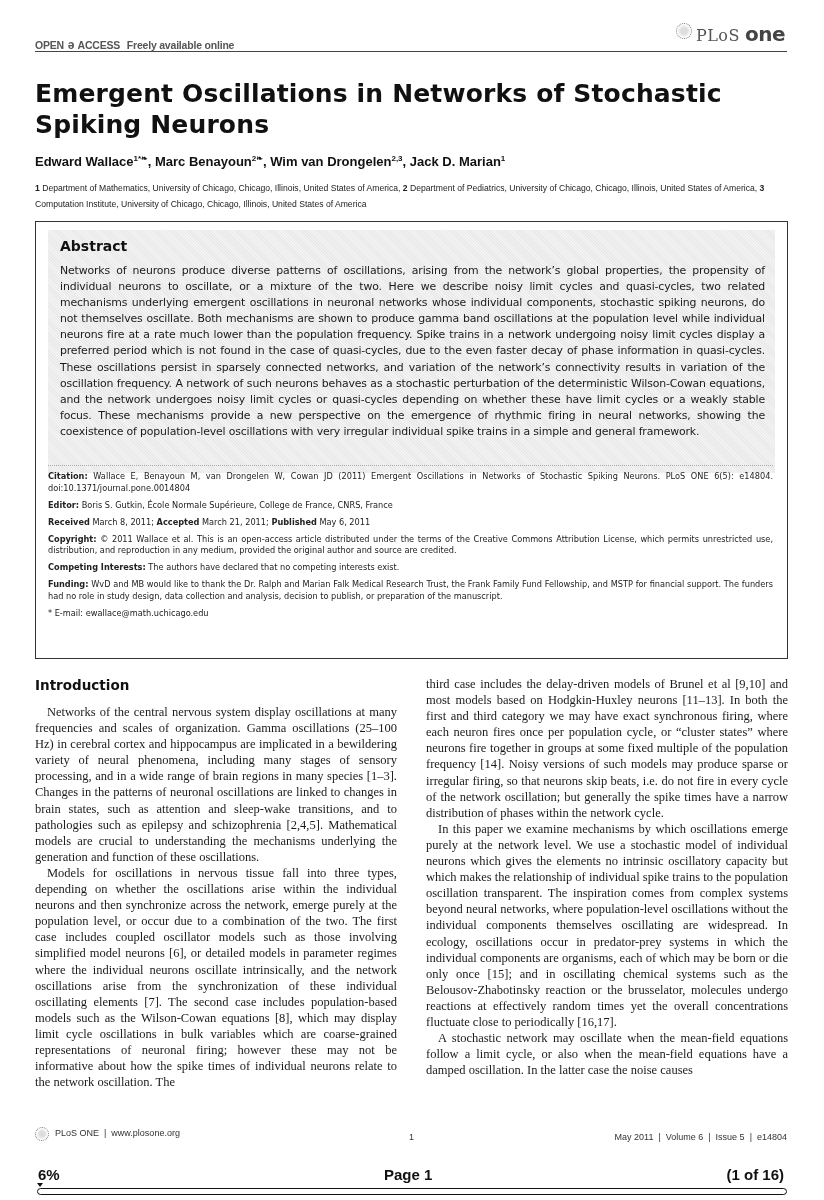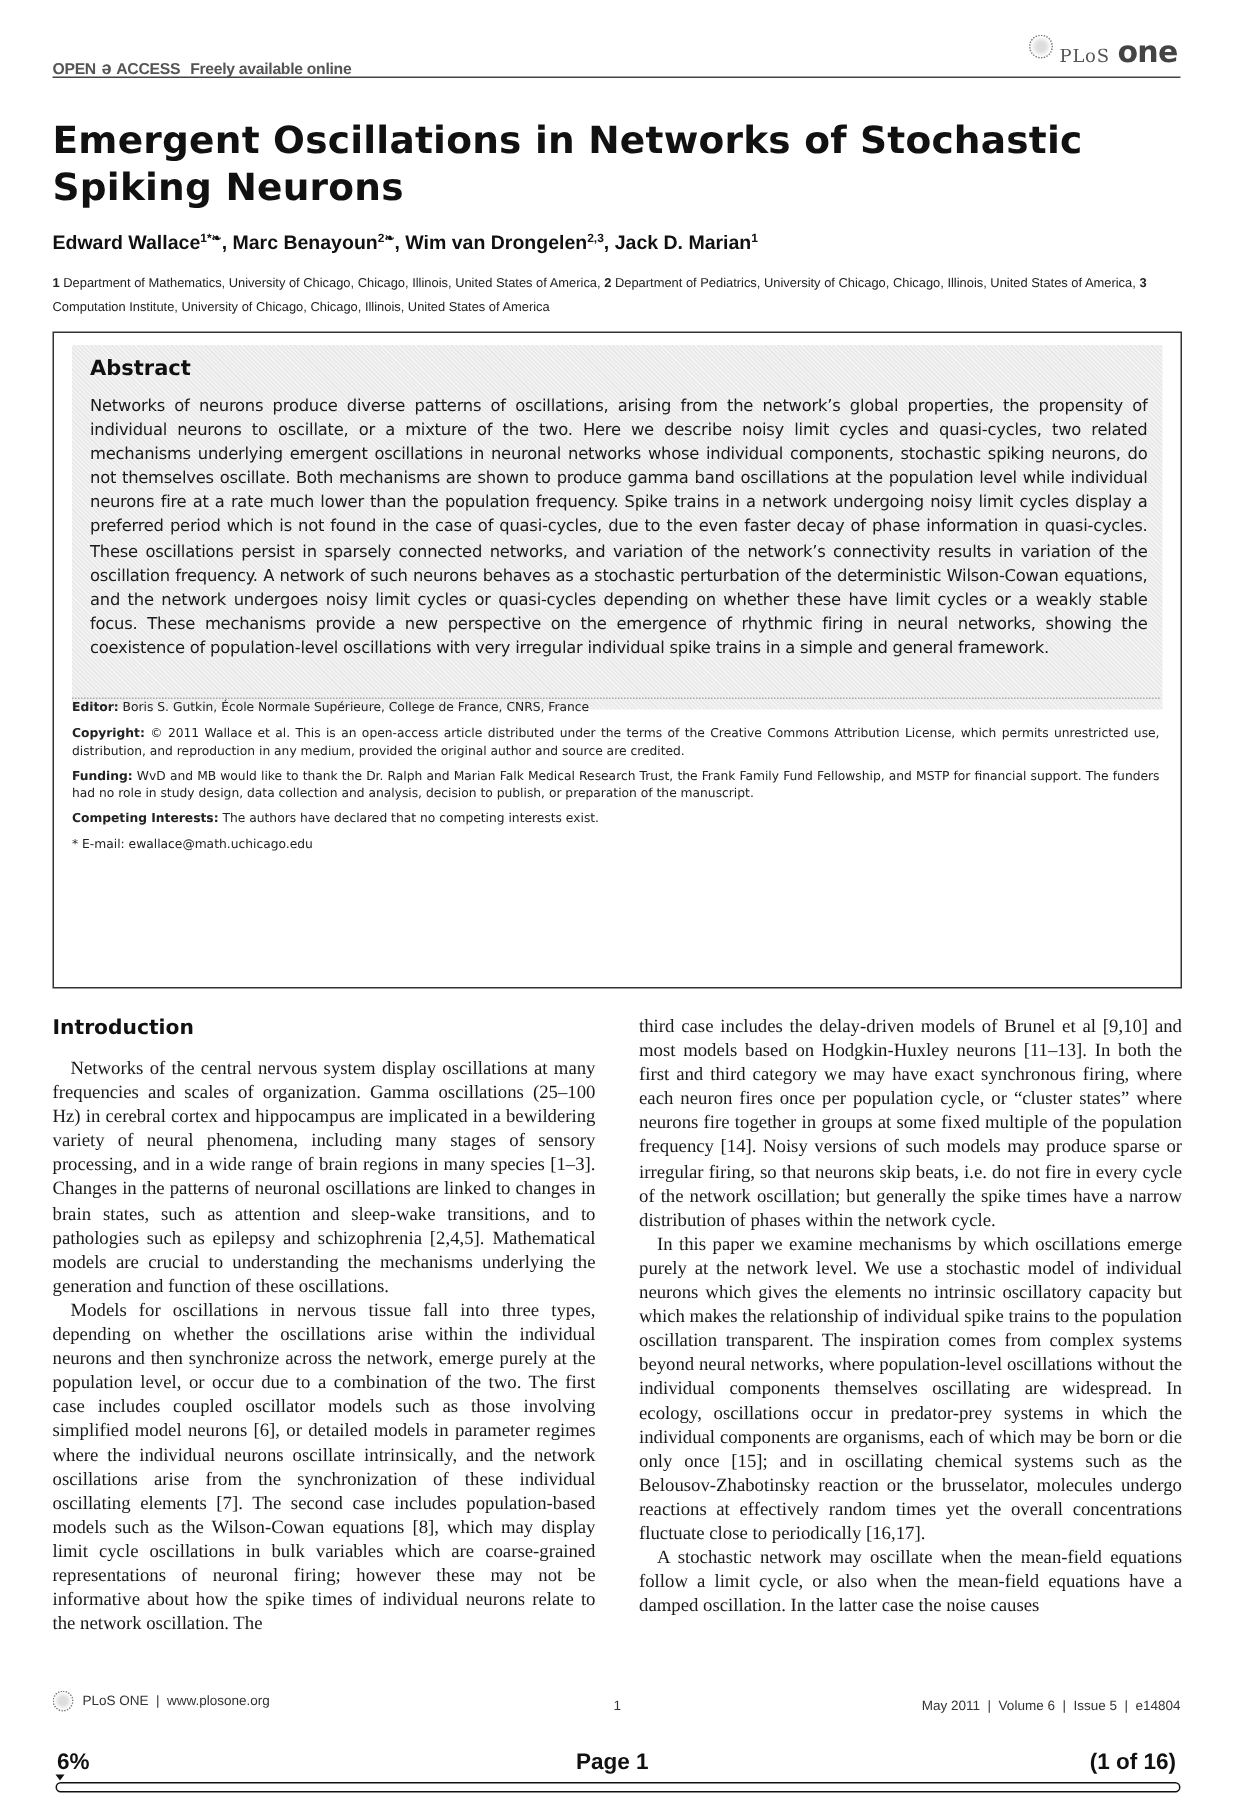--- a/index.html
+++ b/index.html
@@ -5,21 +5,21 @@
   * { box-sizing: border-box; margin: 0; padding: 0; }
   html, body { width: 824px; height: 1200px; background: #ffffff; overflow: hidden; }
   body { position: relative; font-family: "DejaVu Sans", sans-serif; color: #1a1a1a; }
 
   .header { position: absolute; left: 35px; top: 30px; width: 752px; height: 22px; border-bottom: 1px solid #444; }
   .oa { position: absolute; left: 0; top: 8px; font-family: "Liberation Sans", sans-serif; font-weight: bold; font-size: 10.5px; color: #555; letter-spacing: -0.2px; white-space: nowrap; }
   .oa .lock { display: inline-block; font-size: 12px; margin: 0 1px; }
   .oa .free { margin-left: 4px; }
   .plos-logo { position: absolute; right: 2px; top: -8px; white-space: nowrap; font-family: "DejaVu Serif", serif; color: #555; }
   .plos-logo .globe { display: inline-block; width: 16px; height: 16px; border: 1px dotted #777; border-radius: 50%; position: relative; top: -2px; margin-right: 4px; background: radial-gradient(circle, #ddd 30%, #fff 70%); }
-  .plos-logo .plos { font-size: 12px; letter-spacing: 0.5px; }
+  .plos-logo .plos { font-size: 16px; letter-spacing: 0.5px; }
   .plos-logo .one { font-family: "DejaVu Sans", sans-serif; font-weight: bold; font-size: 20px; color: #444; letter-spacing: -0.5px; }
 
   .title { position: absolute; left: 35px; top: 78px; width: 760px; font-family: "DejaVu Sans", sans-serif; font-weight: 600; font-size: 25px; line-height: 31px; color: #111; letter-spacing: 0.15px; }
 
   .authors { position: absolute; left: 35px; top: 154px; font-family: "Liberation Sans", sans-serif; font-weight: bold; font-size: 13px; color: #111; white-space: nowrap; }
   .authors sup { font-size: 8px; }
 
   .affil { position: absolute; left: 35px; top: 181px; width: 755px; font-family: "Liberation Sans", sans-serif; font-size: 8.6px; line-height: 15.5px; color: #222; }
   .affil b { font-weight: bold; }
 
@@ -80,24 +80,26 @@
 <div class="affil">
   <b>1</b><span> Department of Mathematics, University of Chicago, Chicago, Illinois, United States of America, </span><b>2</b><span> Department of Pediatrics, University of Chicago, Chicago, Illinois, United States of America, </span><b>3</b><span> Computation Institute, University of Chicago, Chicago, Illinois, United States of America</span>
 </div>
 
 <div class="abs-box">
   <div class="abs-shade"></div>
   <h2 class="abs-head">Abstract</h2>
   <p class="abs-text">Networks of neurons produce diverse patterns of oscillations, arising from the network’s global properties, the propensity of individual neurons to oscillate, or a mixture of the two. Here we describe noisy limit cycles and quasi-cycles, two related mechanisms underlying emergent oscillations in neuronal networks whose individual components, stochastic spiking neurons, do not themselves oscillate. Both mechanisms are shown to produce gamma band oscillations at the population level while individual neurons fire at a rate much lower than the population frequency. Spike trains in a network undergoing noisy limit cycles display a preferred period which is not found in the case of quasi-cycles, due to the even faster decay of phase information in quasi-cycles. These oscillations persist in sparsely connected networks, and variation of the network’s connectivity results in variation of the oscillation frequency. A network of such neurons behaves as a stochastic perturbation of the deterministic Wilson-Cowan equations, and the network undergoes noisy limit cycles or quasi-cycles depending on whether these have limit cycles or a weakly stable focus. These mechanisms provide a new perspective on the emergence of rhythmic firing in neural networks, showing the coexistence of population-level oscillations with very irregular individual spike trains in a simple and general framework.</p>
 
   <div class="meta">
+    <p class="first"><b>Citation:</b><span> Wallace E, Benayoun M, van Drongelen W, Cowan JD (2011) Emergent Oscillations in Networks of Stochastic Spiking Neurons. PLoS ONE 6(5): e14804. doi:10.1371/journal.pone.0014804</span></p>
     <p><b>Editor:</b><span> Boris S. Gutkin, École Normale Supérieure, College de France, CNRS, France</span></p>
+    <p><b>Received</b><span> March 8, 2011; </span><b>Accepted</b><span> March 21, 2011; </span><b>Published</b><span> May 6, 2011</span></p>
     <p><b>Copyright:</b><span> © 2011 Wallace et al. This is an open-access article distributed under the terms of the Creative Commons Attribution License, which permits unrestricted use, distribution, and reproduction in any medium, provided the original author and source are credited.</span></p>
+    <p><b>Competing Interests:</b><span> The authors have declared that no competing interests exist.</span></p>
     <p><b>Funding:</b><span> WvD and MB would like to thank the Dr. Ralph and Marian Falk Medical Research Trust, the Frank Family Fund Fellowship, and MSTP for financial support. The funders had no role in study design, data collection and analysis, decision to publish, or preparation of the manuscript.</span></p>
-    <p><b>Competing Interests:</b><span> The authors have declared that no competing interests exist.</span></p>
     <p>* E-mail: ewallace@math.uchicago.edu</p>
   </div>
 </div>
 
 <h2 class="section-head">Introduction</h2>
 
 <div class="col left">
   <p class="ind">Networks of the central nervous system display oscillations at many frequencies and scales of organization. Gamma oscillations (25–100 Hz) in cerebral cortex and hippocampus are implicated in a bewildering variety of neural phenomena, including many stages of sensory processing, and in a wide range of brain regions in many species [1–3]. Changes in the patterns of neuronal os­cillations are linked to changes in brain states, such as attention and sleep-wake transitions, and to pathologies such as epilepsy and schizophrenia [2,4,5]. Mathematical models are crucial to understanding the mechanisms underlying the generation and function of these oscillations.</p>
   <p class="ind">Models for oscillations in nervous tissue fall into three types, depending on whether the oscillations arise within the individual neurons and then synchronize across the network, emerge purely at the population level, or occur due to a combination of the two. The first case includes coupled oscillator models such as those involving simplified model neurons [6], or detailed models in parameter regimes where the individual neurons oscillate in­trinsically, and the network oscillations arise from the synchroni­zation of these individual oscillating elements [7]. The second case includes population-based models such as the Wilson-Cowan equations [8], which may display limit cycle oscillations in bulk variables which are coarse-grained representations of neuronal firing; however these may not be informative about how the spike times of individual neurons relate to the network oscillation. The</p>
 </div>

